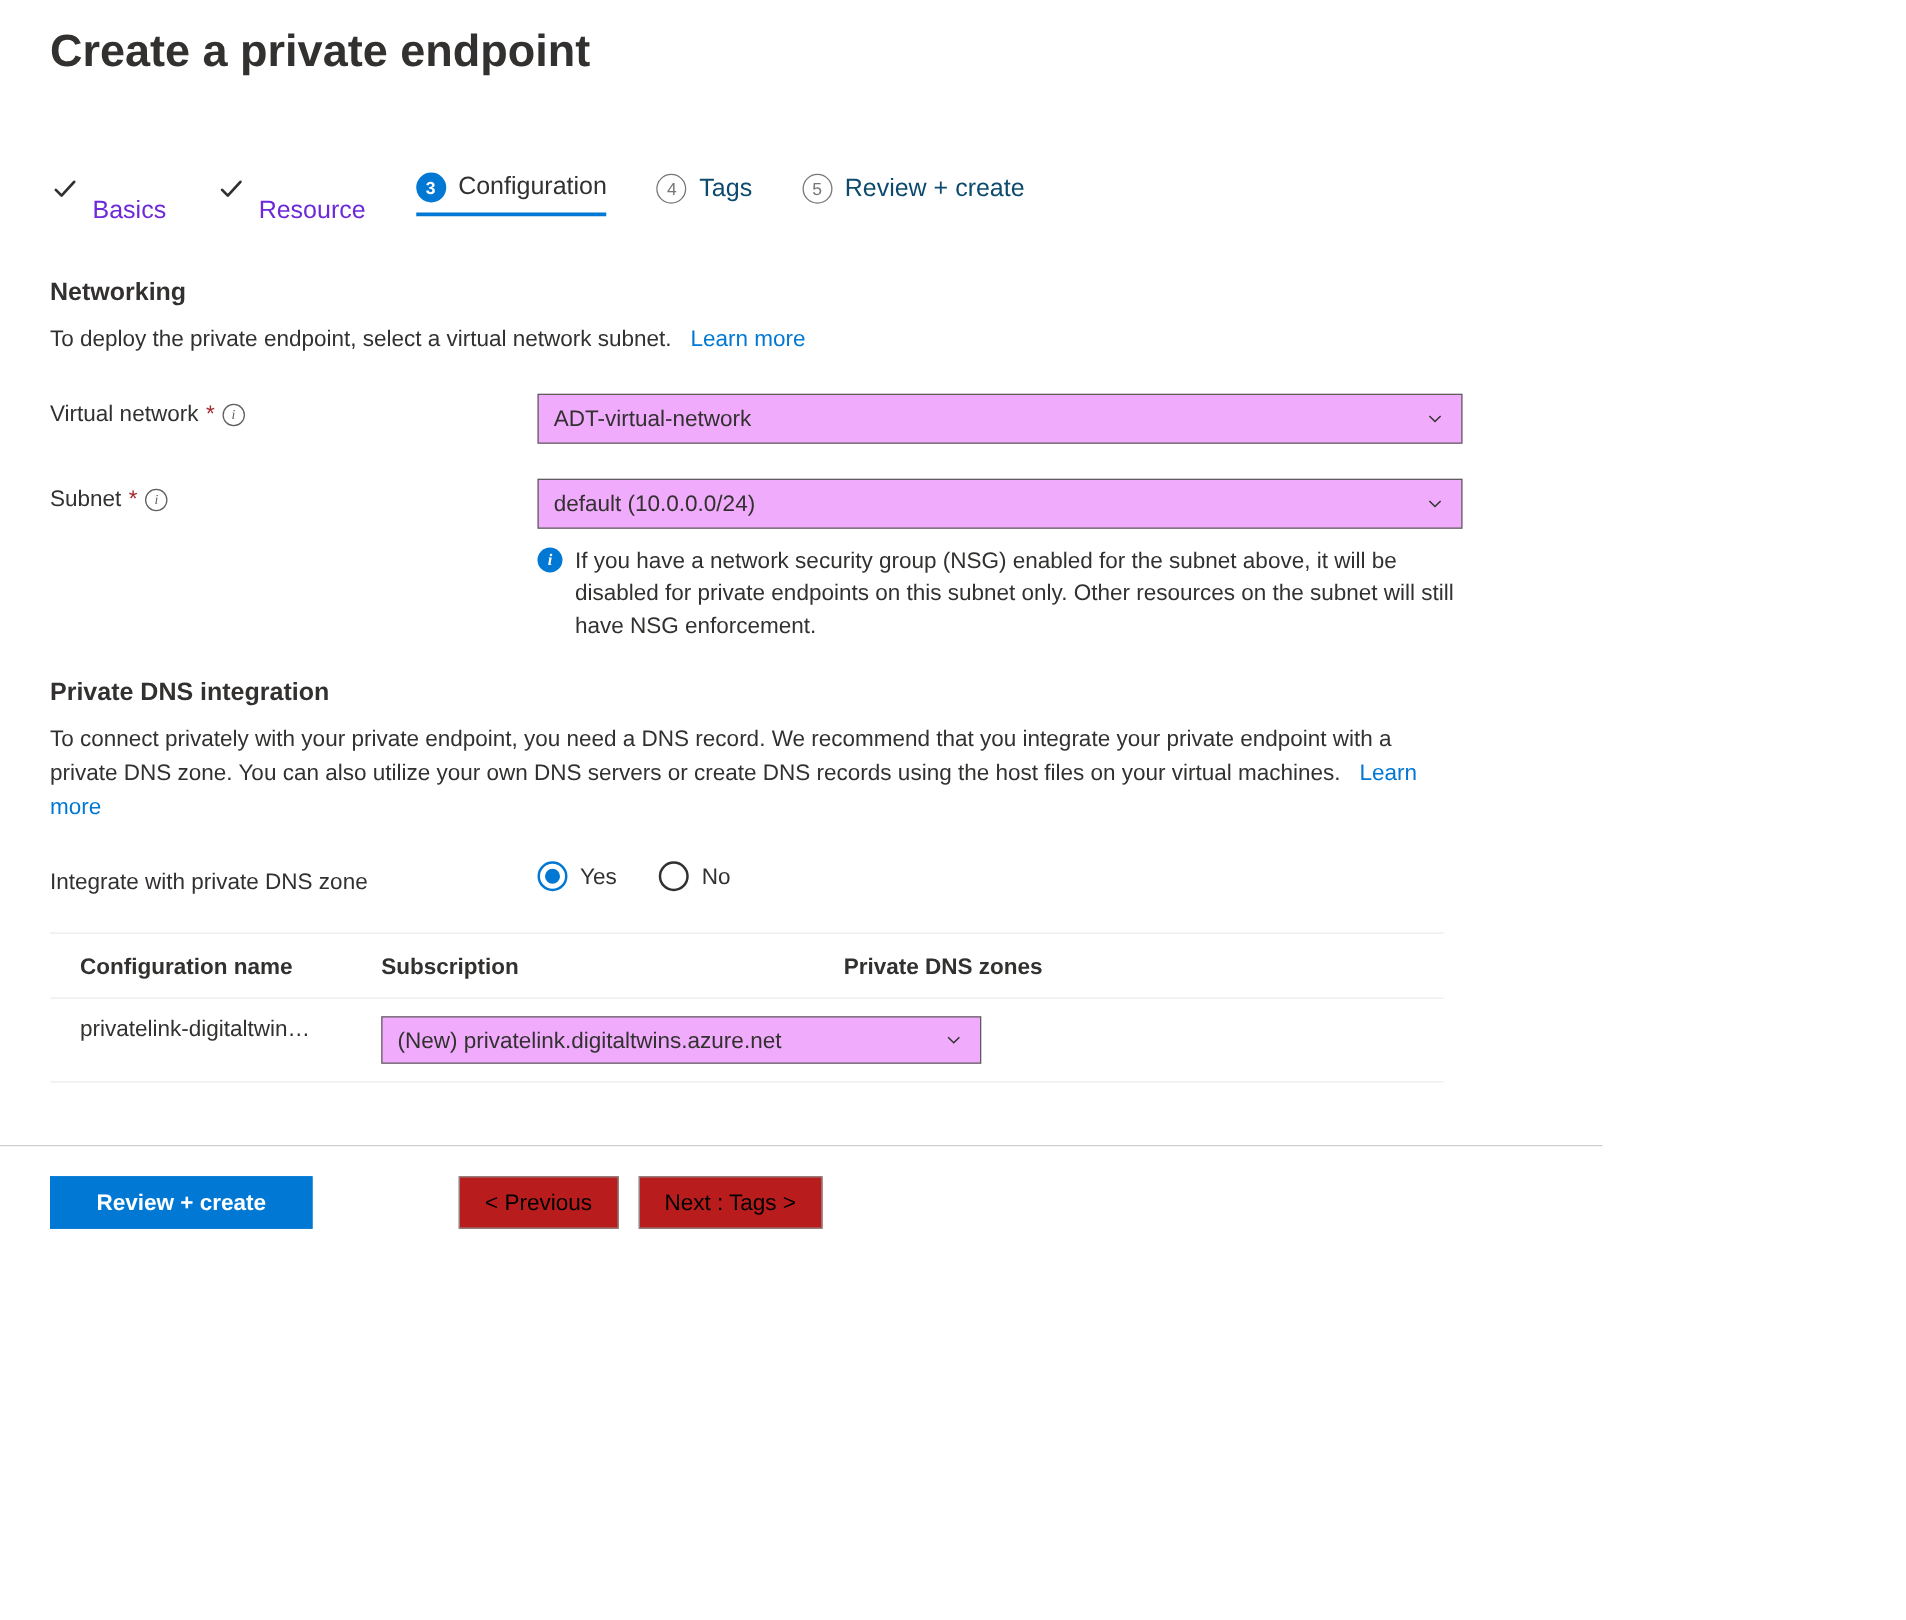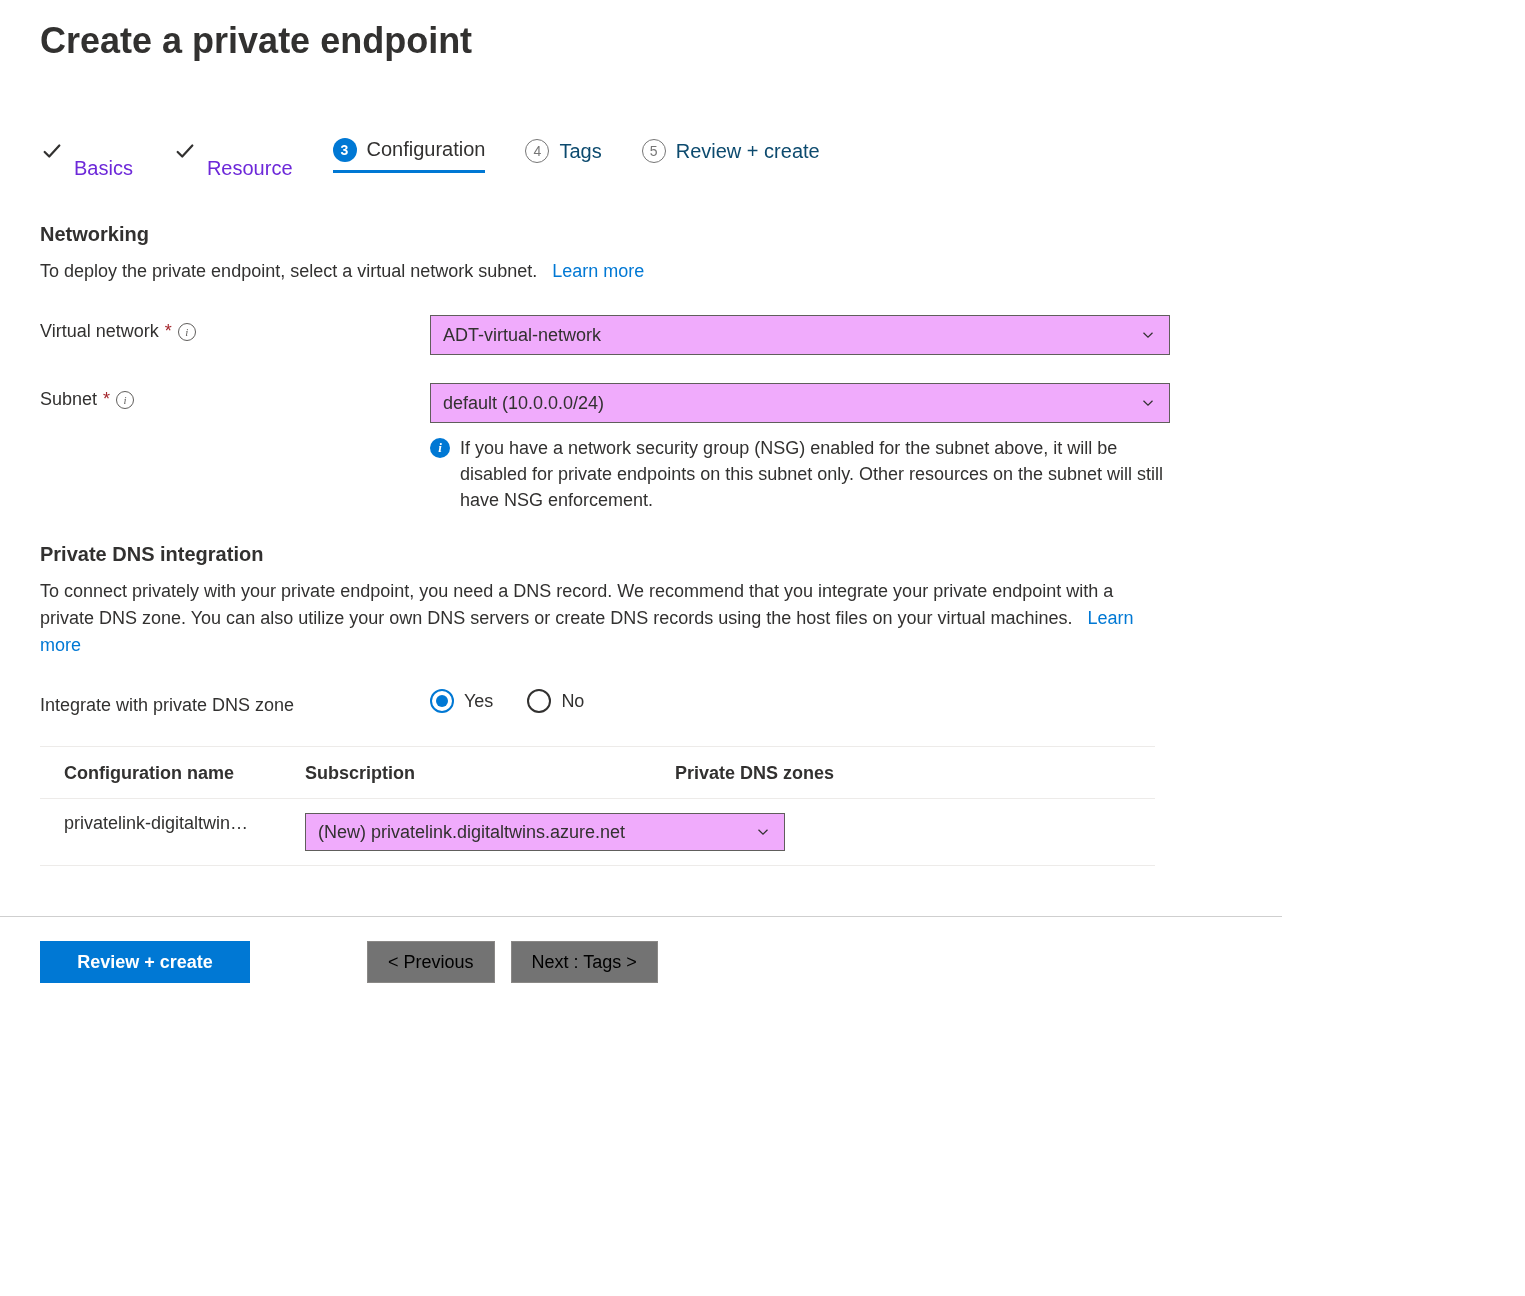--- a/index.html
+++ b/index.html
@@ -203,21 +203,21 @@
     display: flex;
     align-items: center;
     gap: 16px;
     padding: 24px 0 0 0;
   }
   .btn {
     height: 42px;
     padding: 0 20px;
     font-size: 18px;
     border: 1px solid #8a8886;
-    background: #737373;
+    background: #b91c1c;
     cursor: pointer;
     display: inline-flex;
     align-items: center; justify-content: center;
   }
   .btn-primary {
     background: #0078d4;
     color: #fff;
     border: 1px solid #0078d4;
     font-weight: 600;
     min-width: 210px;

